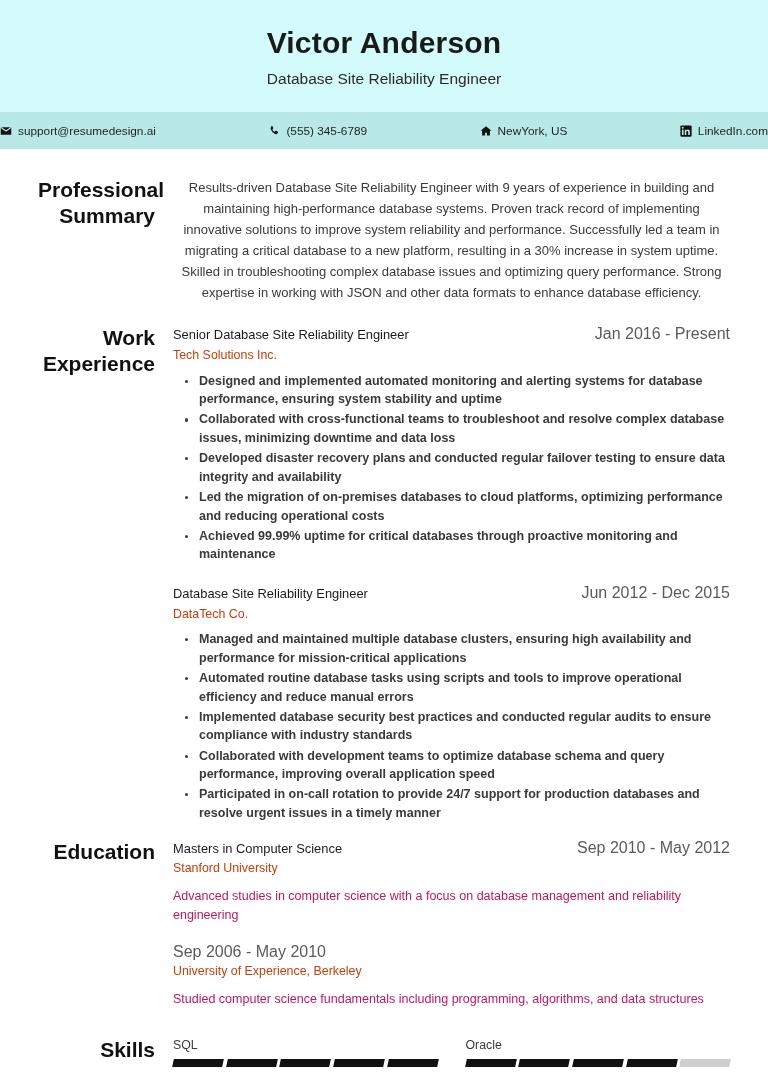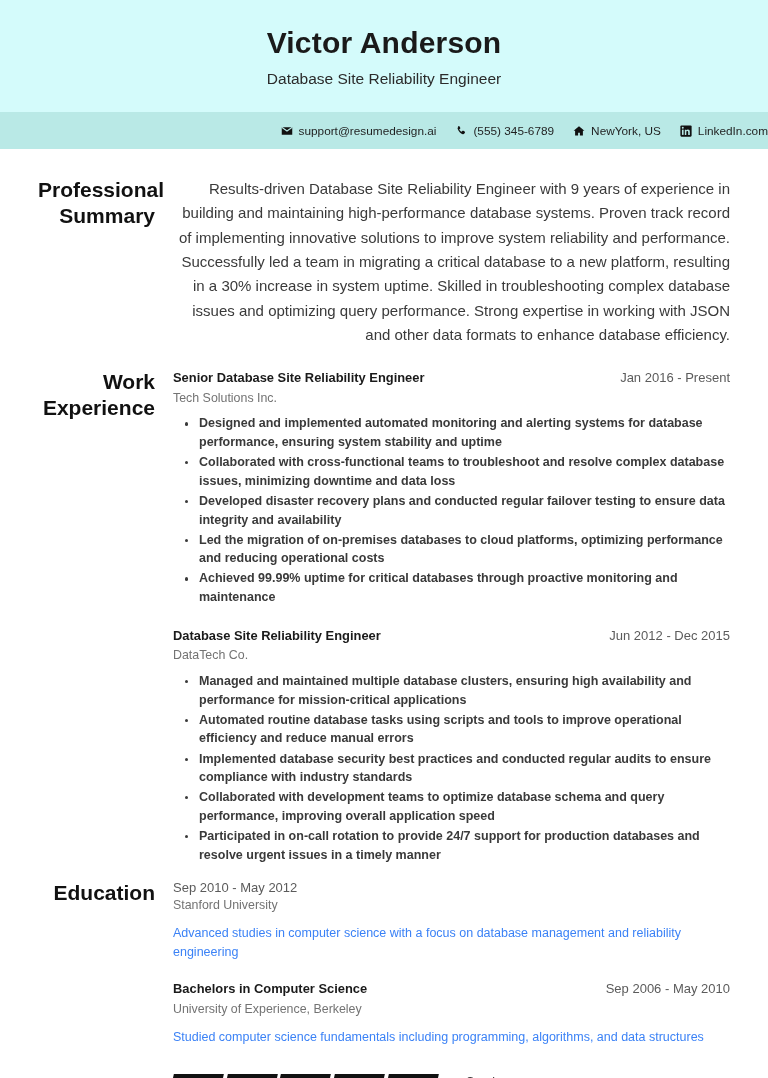--- a/index.html
+++ b/index.html
@@ -30,21 +30,21 @@
     font-size: 15.5px;
     color: #2b2b2b;
     margin-top: 9px;
     line-height: 1.2;
   }
   .contact-band {
     background: #b9e9e6;
     height: 37px;
     display: flex;
     align-items: center;
-    justify-content: flex-end;
+    justify-content: space-between;
     gap: 19px;
   }
   .contact-item {
     display: flex;
     align-items: center;
     gap: 6px;
     font-size: 11.8px;
     color: #1f1f1f;
     white-space: nowrap;
   }
@@ -60,48 +60,48 @@
     text-align: right;
     padding-right: 18px;
     font-size: 21px;
     font-weight: bold;
     color: #111;
     line-height: 1.22;
   }
   .sec-content { flex: 1 1 auto; min-width: 0; }
 
   .summary-text {
-    font-size: 15px;
+    font-size: 13px;
     line-height: 1.62;
     color: #3a3a3a;
-    text-align: right;
+    text-align: center;
   }
 
   .entry { margin-bottom: 2px; }
   .entry-head {
     display: flex;
     justify-content: space-between;
     align-items: baseline;
     gap: 12px;
   }
   .entry-title {
     font-size: 12.9px;
-    font-weight: bold;
+    font-weight: normal;
     color: #1a1a1a;
     line-height: 1.45;
   }
   .entry-date {
-    font-size: 13px;
+    font-size: 16px;
     color: #5b5b5b;
     white-space: nowrap;
     flex: 0 0 auto;
   }
   .entry-org {
     font-size: 12.4px;
-    color: #737373;
+    color: #c2410c;
     line-height: 1.5;
     margin-top: 1px;
   }
   .bullets { list-style: none; margin-top: 7px; font-weight: bold; }
   .bullets li {
     position: relative;
     padding-left: 26px;
     font-size: 12.5px;
     line-height: 1.49;
     color: #3a3a3a;
@@ -113,21 +113,21 @@
     left: 12px;
     top: 8px;
     width: 3.2px;
     height: 3.2px;
     border-radius: 50%;
     background: #3a3a3a;
   }
   .edu-desc {
     font-size: 12.5px;
     line-height: 1.5;
-    color: #3b82f6;
+    color: #be185d;
     margin-top: 9px;
   }
 
   .gap-work { margin-top: 22px; }
   .gap-edu  { margin-top: 14px; }
   .gap-skills { margin-top: 26px; }
   .entry-spacer { height: 18px; }
   .edu-spacer { height: 17px; }
 
   
@@ -248,46 +248,47 @@
 
       </div>
     </div>
 
     <div class="section gap-edu">
       <div class="sec-label">Education</div>
       <div class="sec-content">
 
         <div class="entry">
           <div class="entry-head">
+            <div class="entry-title">Masters in Computer Science</div>
             <div class="entry-date">Sep 2010 - May 2012</div>
           </div>
           <div class="entry-org">Stanford University</div>
           <div class="edu-desc">Advanced studies in computer science with a focus on database management and reliability engineering</div>
         </div>
 
         <div class="edu-spacer"></div>
 
         <div class="entry">
           <div class="entry-head">
-            <div class="entry-title">Bachelors in Computer Science</div>
             <div class="entry-date">Sep 2006 - May 2010</div>
           </div>
           <div class="entry-org">University of Experience, Berkeley</div>
           <div class="edu-desc">Studied computer science fundamentals including programming, algorithms, and data structures</div>
         </div>
 
       </div>
     </div>
 
     <div class="section gap-skills">
       <div class="sec-label">Skills</div>
       <div class="sec-content">
         <div class="skills-grid">
 
           <div>
+            <div class="skill-name">SQL</div>
             <div class="skill-bar">
                 <span class="seg on"></span>
                 <span class="seg on"></span>
                 <span class="seg on"></span>
                 <span class="seg on"></span>
                 <span class="seg on"></span>
               </div>
           </div>
 
           <div>

